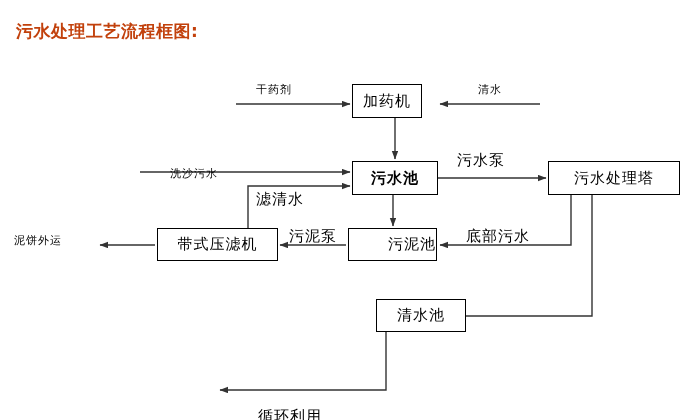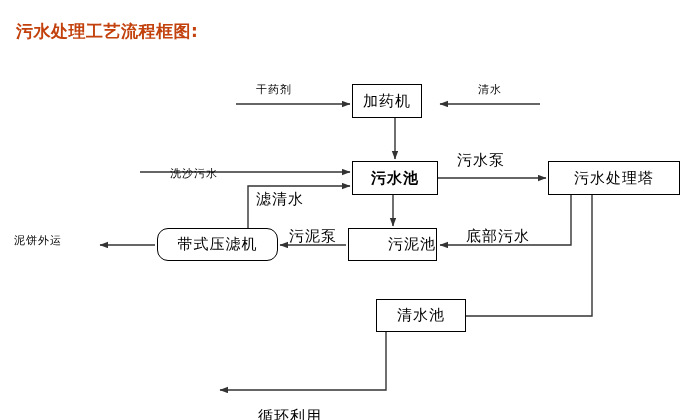--- a/index.html
+++ b/index.html
@@ -110,21 +110,21 @@
   </div>
 
   <div class="node" style="left:352px; top:161px; width:86px; height:34px;font-weight:bold;">
     <span>污水池</span>
   </div>
 
   <div class="node" style="left:548px; top:161px; width:132px; height:34px;">
     <span>污水处理塔</span>
   </div>
 
-  <div class="node" style="left:157px; top:228px; width:121px; height:33px;border-radius:11px;">
+  <div class="node" style="left:157px; top:228px; width:121px; height:33px;">
     <span>带式压滤机</span>
   </div>
 
   <div class="node" style="left:348px; top:228px; width:89px; height:33px;justify-content:flex-end;">
     <span>污泥池</span>
   </div>
 
   <div class="node" style="left:343px; top:299px; width:90px; height:33px;margin-left:33px;">
     <span>清水池</span>
   </div>

